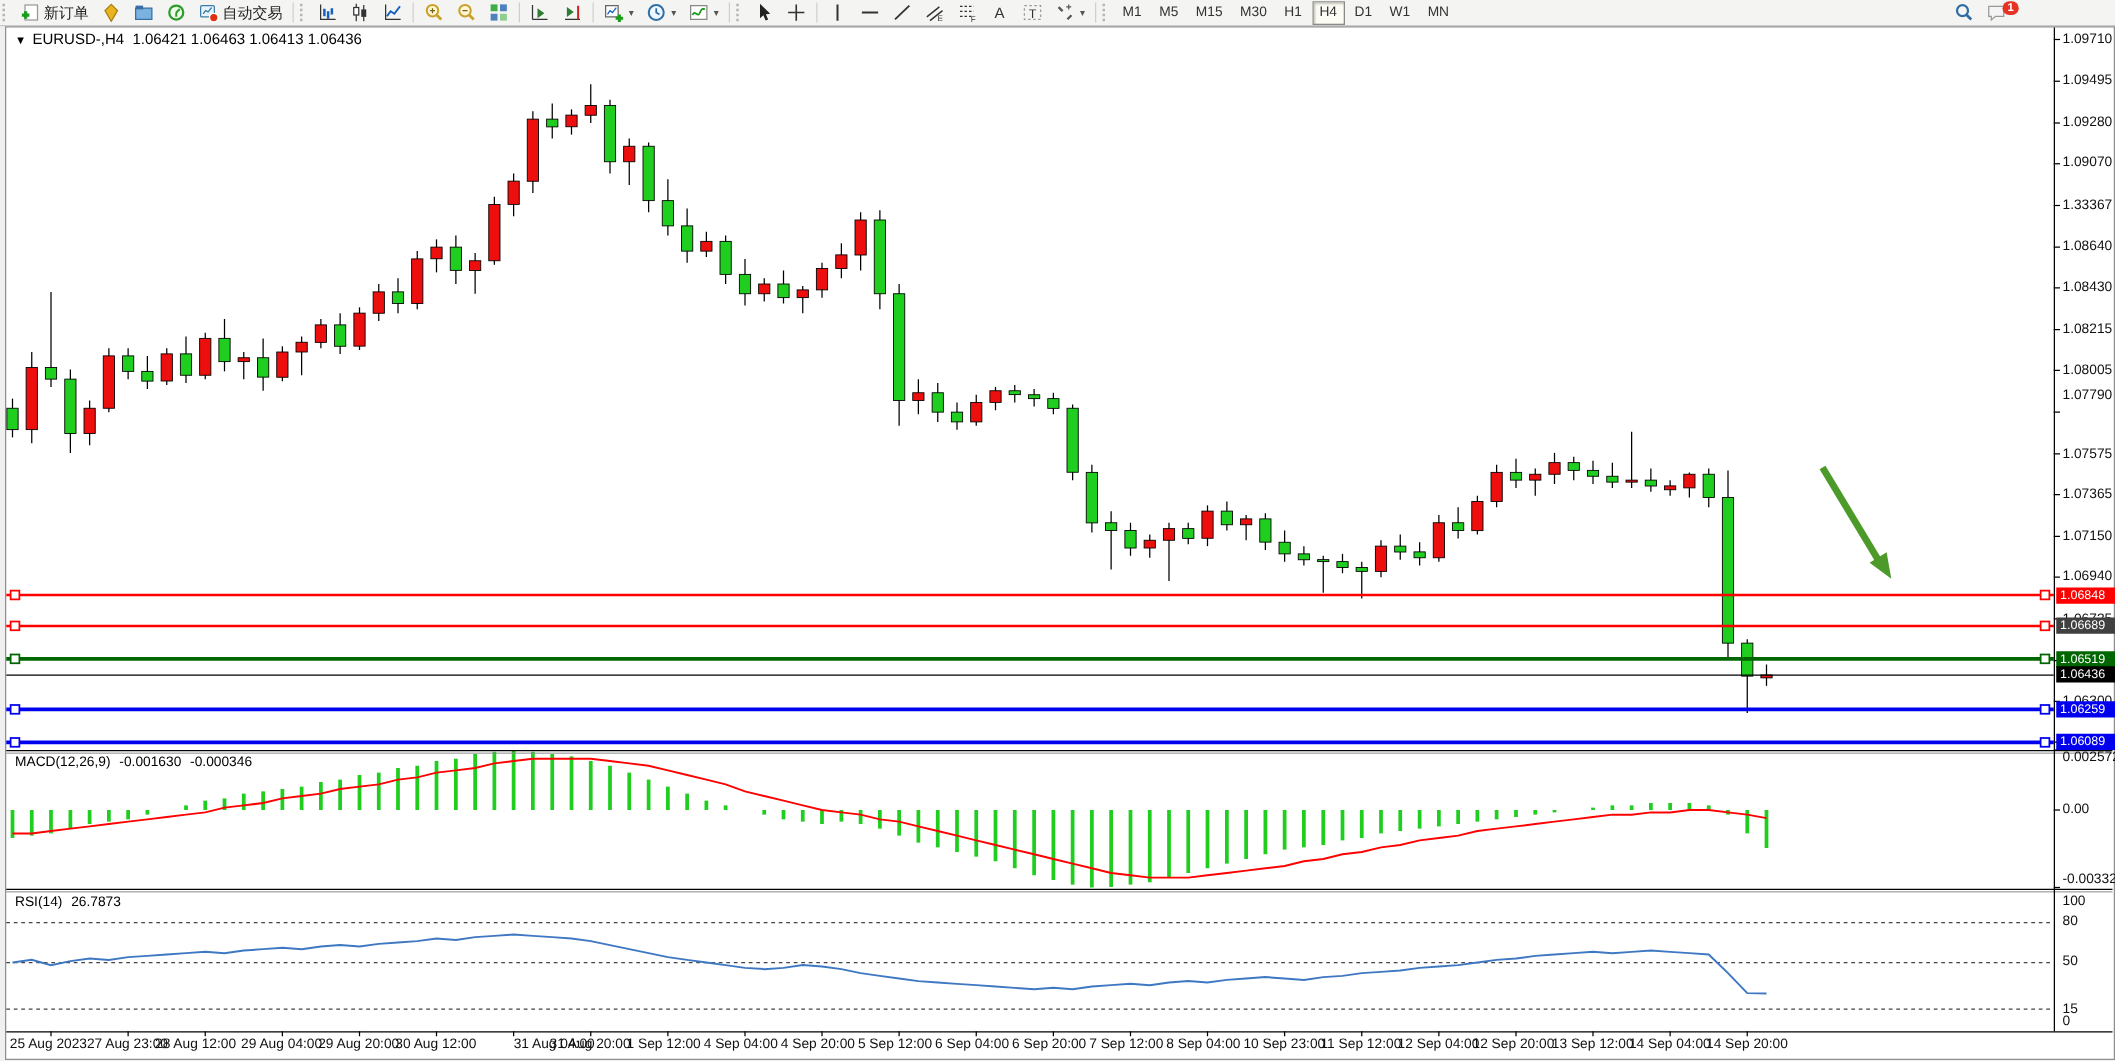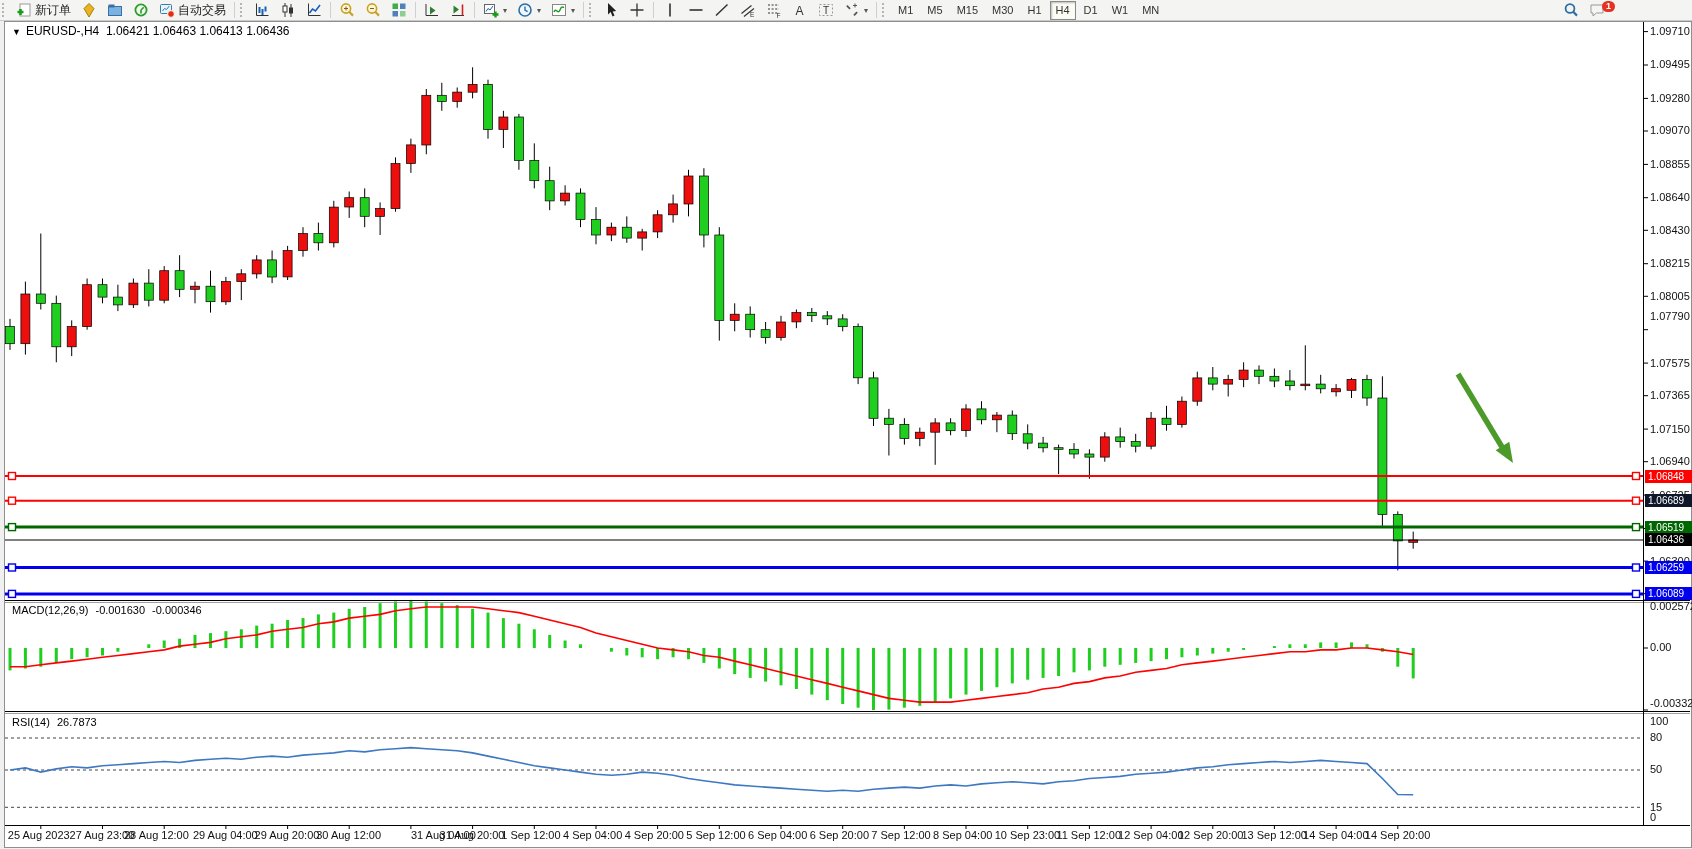--- a/index.html
+++ b/index.html
@@ -857,36 +857,36 @@
         <line x1="1212.8" y1="825" x2="1212.8" y2="829" stroke="#000" stroke-width="1"></line>
         <line x1="1274.4" y1="825" x2="1274.4" y2="829" stroke="#000" stroke-width="1"></line>
         <line x1="1336.1" y1="825" x2="1336.1" y2="829" stroke="#000" stroke-width="1"></line>
         <line x1="1397.8" y1="825" x2="1397.8" y2="829" stroke="#000" stroke-width="1"></line>
       </svg></div>
   <div id="labels-host">
       <div class="axis-tick-label" style="top: 25.0886px;">1.09710</div>
       <div class="axis-tick-label" style="top: 58.4738px;">1.09495</div>
       <div class="axis-tick-label" style="top: 91.859px;">1.09280</div>
       <div class="axis-tick-label" style="top: 124.468px;">1.09070</div>
-      <div class="axis-tick-label" style="top: 157.853px;">1.08855</div>
+      <div class="axis-tick-label" style="top: 157.853px;">1.33367</div>
       <div class="axis-tick-label" style="top: 191.238px;">1.08640</div>
       <div class="axis-tick-label" style="top: 223.847px;">1.08430</div>
       <div class="axis-tick-label" style="top: 257.232px;">1.08215</div>
       <div class="axis-tick-label" style="top: 289.841px;">1.08005</div>
       <div class="axis-tick-label" style="top: 310px;">1.07790</div>
       <div class="axis-tick-label" style="top: 356.611px;">1.07575</div>
       <div class="axis-tick-label" style="top: 389.22px;">1.07365</div>
       <div class="axis-tick-label" style="top: 422.605px;">1.07150</div>
       <div class="axis-tick-label" style="top: 455.214px;">1.06940</div>
       <div class="axis-tick-label" style="top: 488.599px;">1.06725</div>
       <div class="axis-tick-label" style="top: 521.985px;">1.06510</div>
       <div class="axis-tick-label" style="top: 554.593px;">1.06300</div>
       <div class="axis-tick-label" style="top: 587.202px;">1.06090</div>
       <div class="line-price-label" style="top: 469.5px; background: rgb(255, 0, 0);">1.06848</div>
-      <div class="line-price-label" style="top: 494.19px; background: #0f172a;">1.06689</div>
+      <div class="line-price-label" style="top: 494.19px; background: #404040;">1.06689</div>
       <div class="line-price-label" style="top: 520.587px; background: rgb(0, 102, 0);">1.06519</div>
       <div class="line-price-label" style="top: 533.475px; background: rgb(0, 0, 0);">1.06436</div>
       <div class="line-price-label" style="top: 560.96px; background: rgb(0, 0, 238);">1.06259</div>
       <div class="line-price-label" style="top: 587.358px; background: rgb(0, 0, 238);">1.06089</div>
       <div class="sub-axis-label" style="top: 600px;">0.002572</div>
       <div class="sub-axis-label" style="top: 641px;">0.00</div>
       <div class="sub-axis-label" style="top: 697px;">-0.003326</div>
       <div class="sub-axis-label" style="top: 715px;">100</div>
       <div class="sub-axis-label" style="top: 731px;">80</div>
       <div class="sub-axis-label" style="top: 763px;">50</div>

